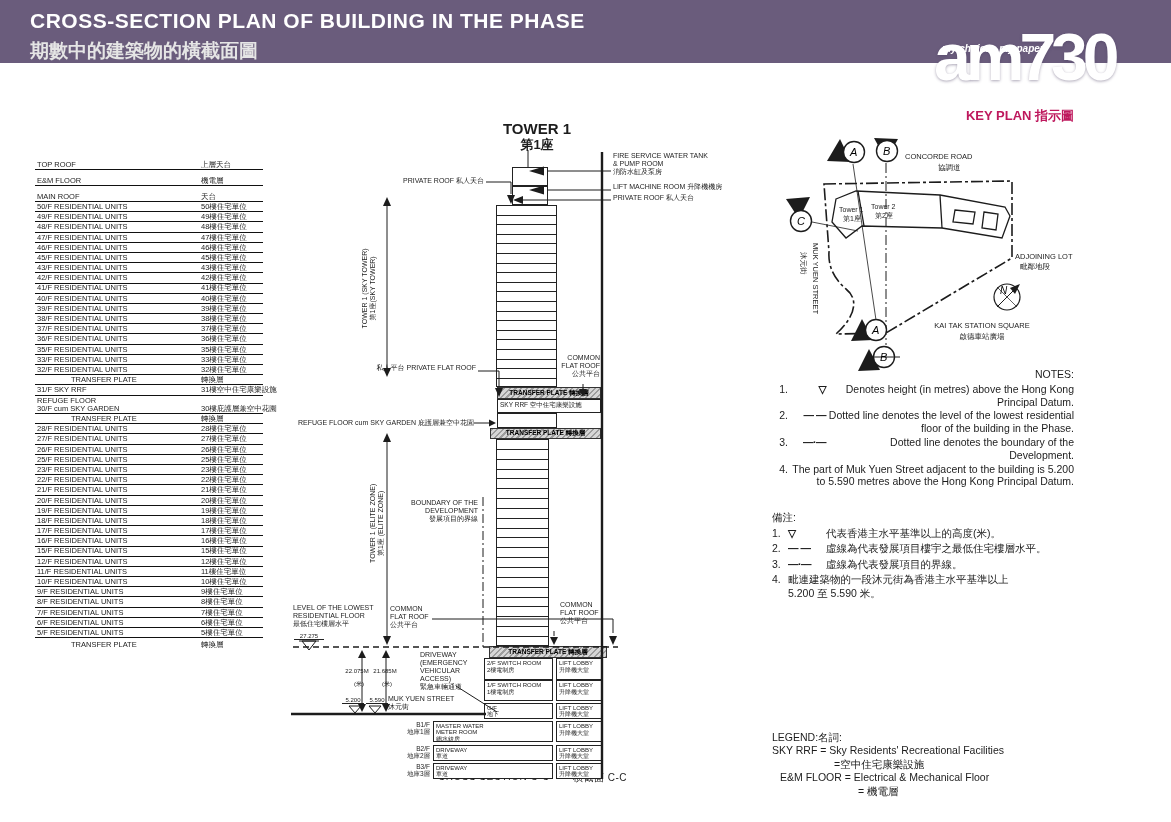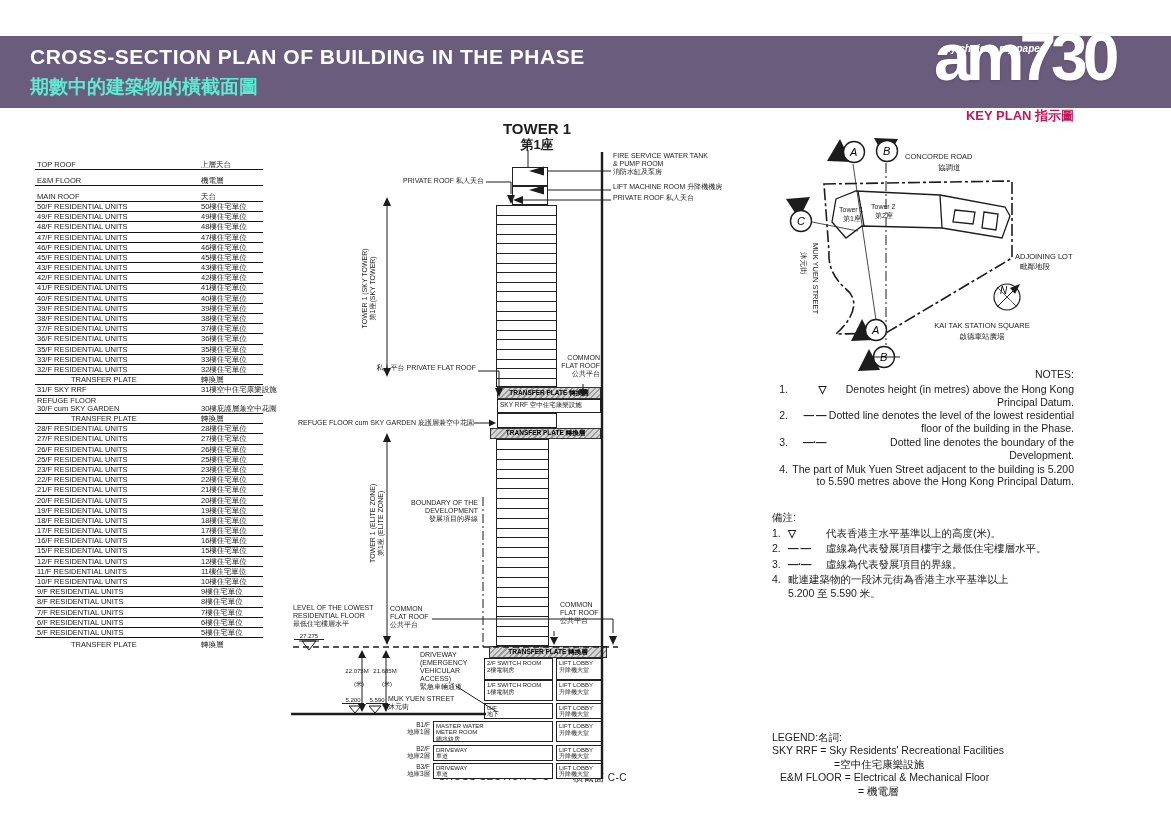--- a/index.html
+++ b/index.html
@@ -1,21 +1,21 @@
 <!DOCTYPE html>
 <html><head>
 <meta charset="utf-8">
 <style>
   html,body{margin:0;padding:0;background:#fff;}
   .page{position:relative;width:1171px;height:822px;background:#fff;overflow:hidden;
         font-family:"Liberation Sans",sans-serif;color:#1c1c1c;}
   
-  .header{position:absolute;left:0;top:0;width:100%;height:72px;background:#6a5c7c;margin-top:36px;}
+  .header{position:absolute;left:0;top:0;width:100%;height:63px;background:#6a5c7c;}
   .header .t-en{position:absolute;left:30px;top:9px;color:#fff;font-size:21px;font-weight:bold;letter-spacing:.5px;}
-  .header .t-zh{position:absolute;left:30px;top:38px;color:#5eead4;font-size:19px;font-weight:bold;}
+  .header .t-zh{position:absolute;left:30px;top:38px;color:#e5e5e5;font-size:19px;font-weight:bold;}
   .logo-tagline{position:absolute;left:942px;top:43px;color:#fff;font-size:10px;font-weight:bold;font-style:italic;z-index:3;}
   .logo-brand{position:absolute;left:934px;top:24px;color:#fff;font-size:66px;font-weight:800;line-height:1;
               letter-spacing:-5px;z-index:2;text-shadow:0 1px 3px rgba(70,60,95,.45);}
   .keyplan-title{position:absolute;left:930px;top:107px;width:180px;text-align:center;
                  color:#6a5c7c;font-size:13px;font-weight:bold;}
   
   .ft{position:absolute;left:35px;top:154px;width:228px;font-size:7.5px;font-weight:normal;line-height:1.1;}
   .ft-row{display:flex;border-bottom:1.3px solid #111;padding:1px 2px 0 2px;height:8.2px;align-items:flex-end;}
   .ft-row .en{flex:1;white-space:nowrap;}
   .ft-row .zh{width:60px;white-space:nowrap;}

